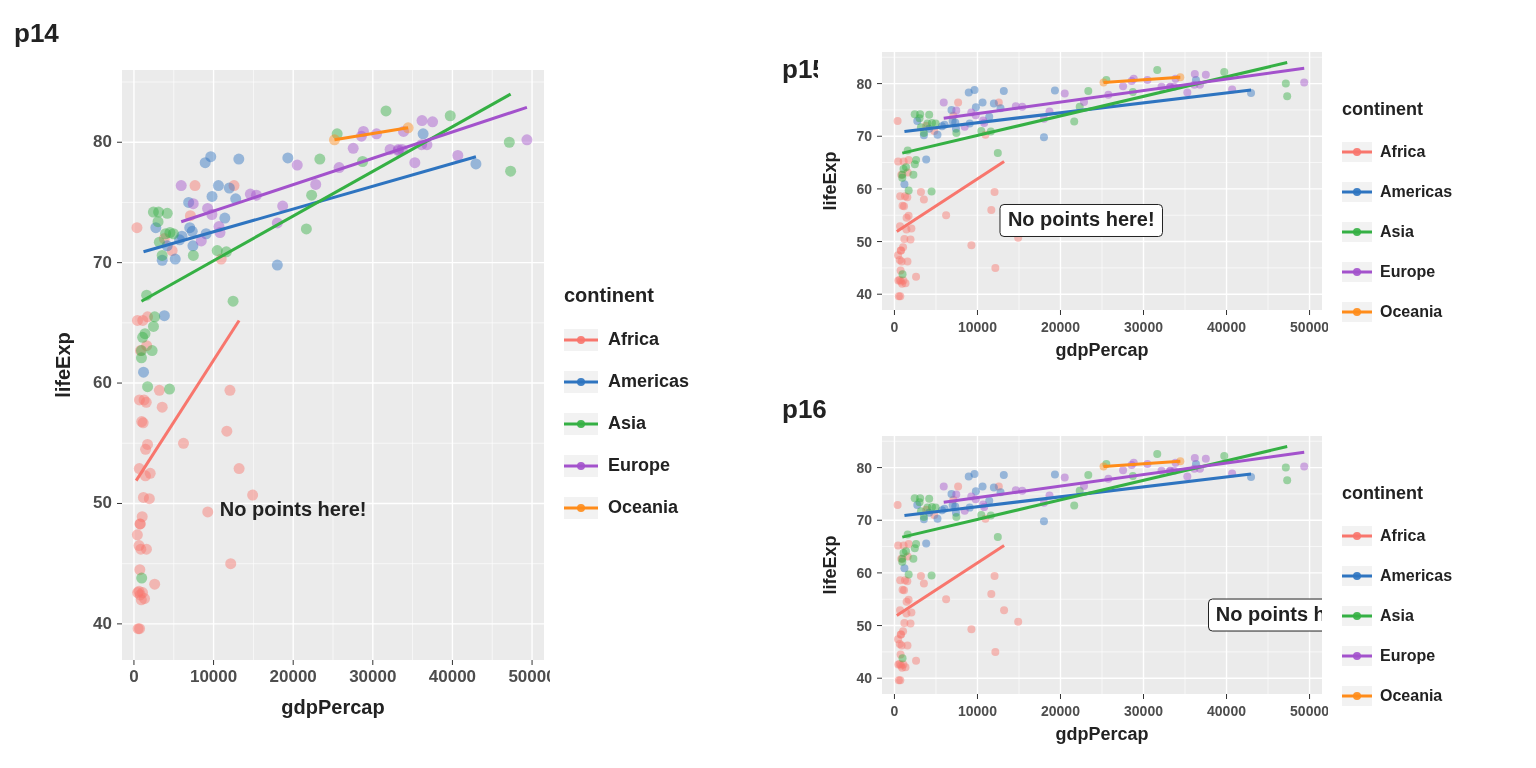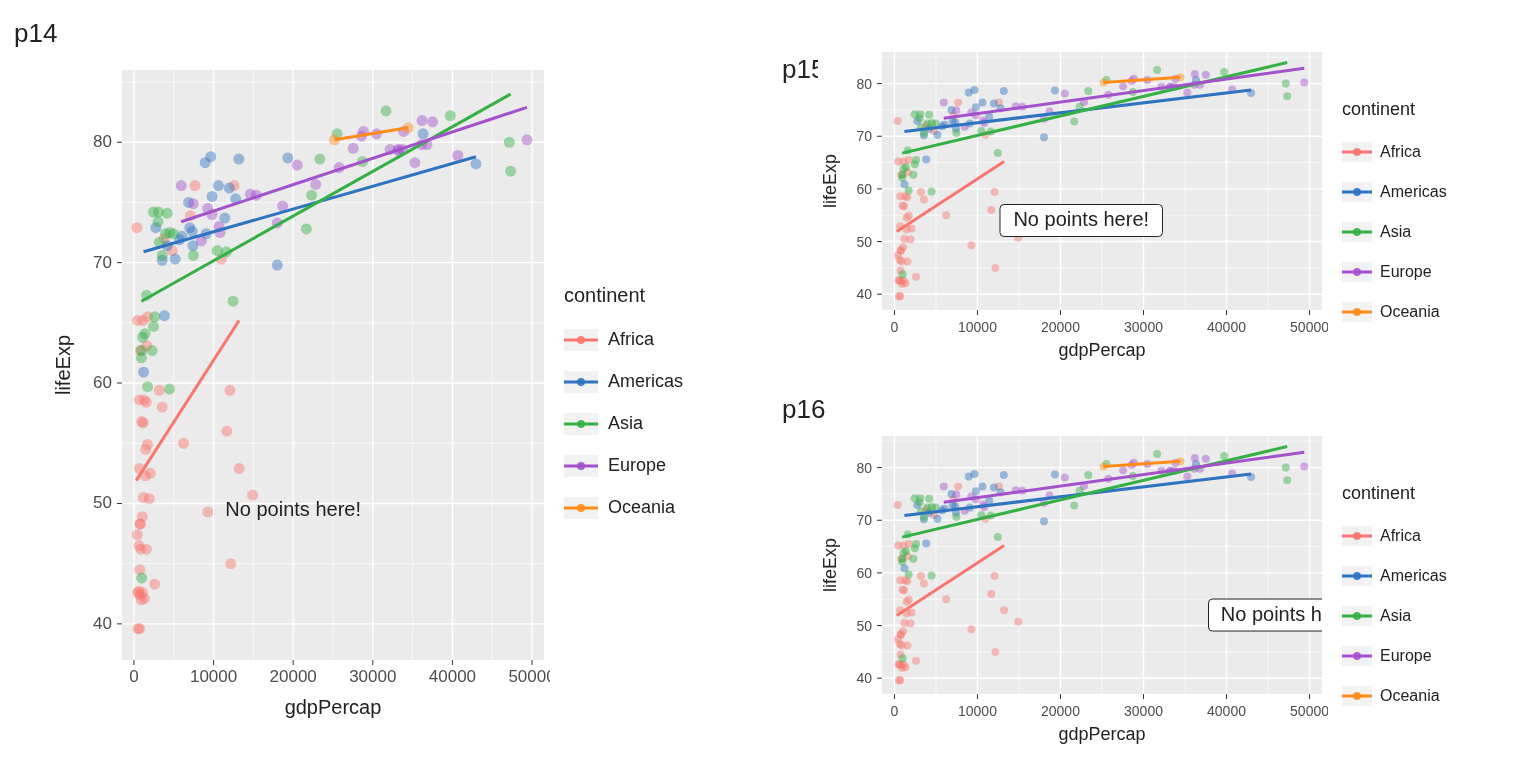--- a/index.html
+++ b/index.html
@@ -19,20 +19,21 @@
   .left-col { position: relative; }
   .right-col {
     display: grid;
     grid-template-rows: 384px 384px;
     position: relative;
   }
   .panel {
     position: relative;
     width: 100%;
     height: 100%;
+    font-weight: bold;
   }
   .panel-title {
     position: absolute;
     left: 14px;
     font-size: 26px;
     color: #222;
   }
   .plot-wrap {
     position: absolute;
     display: flex;

